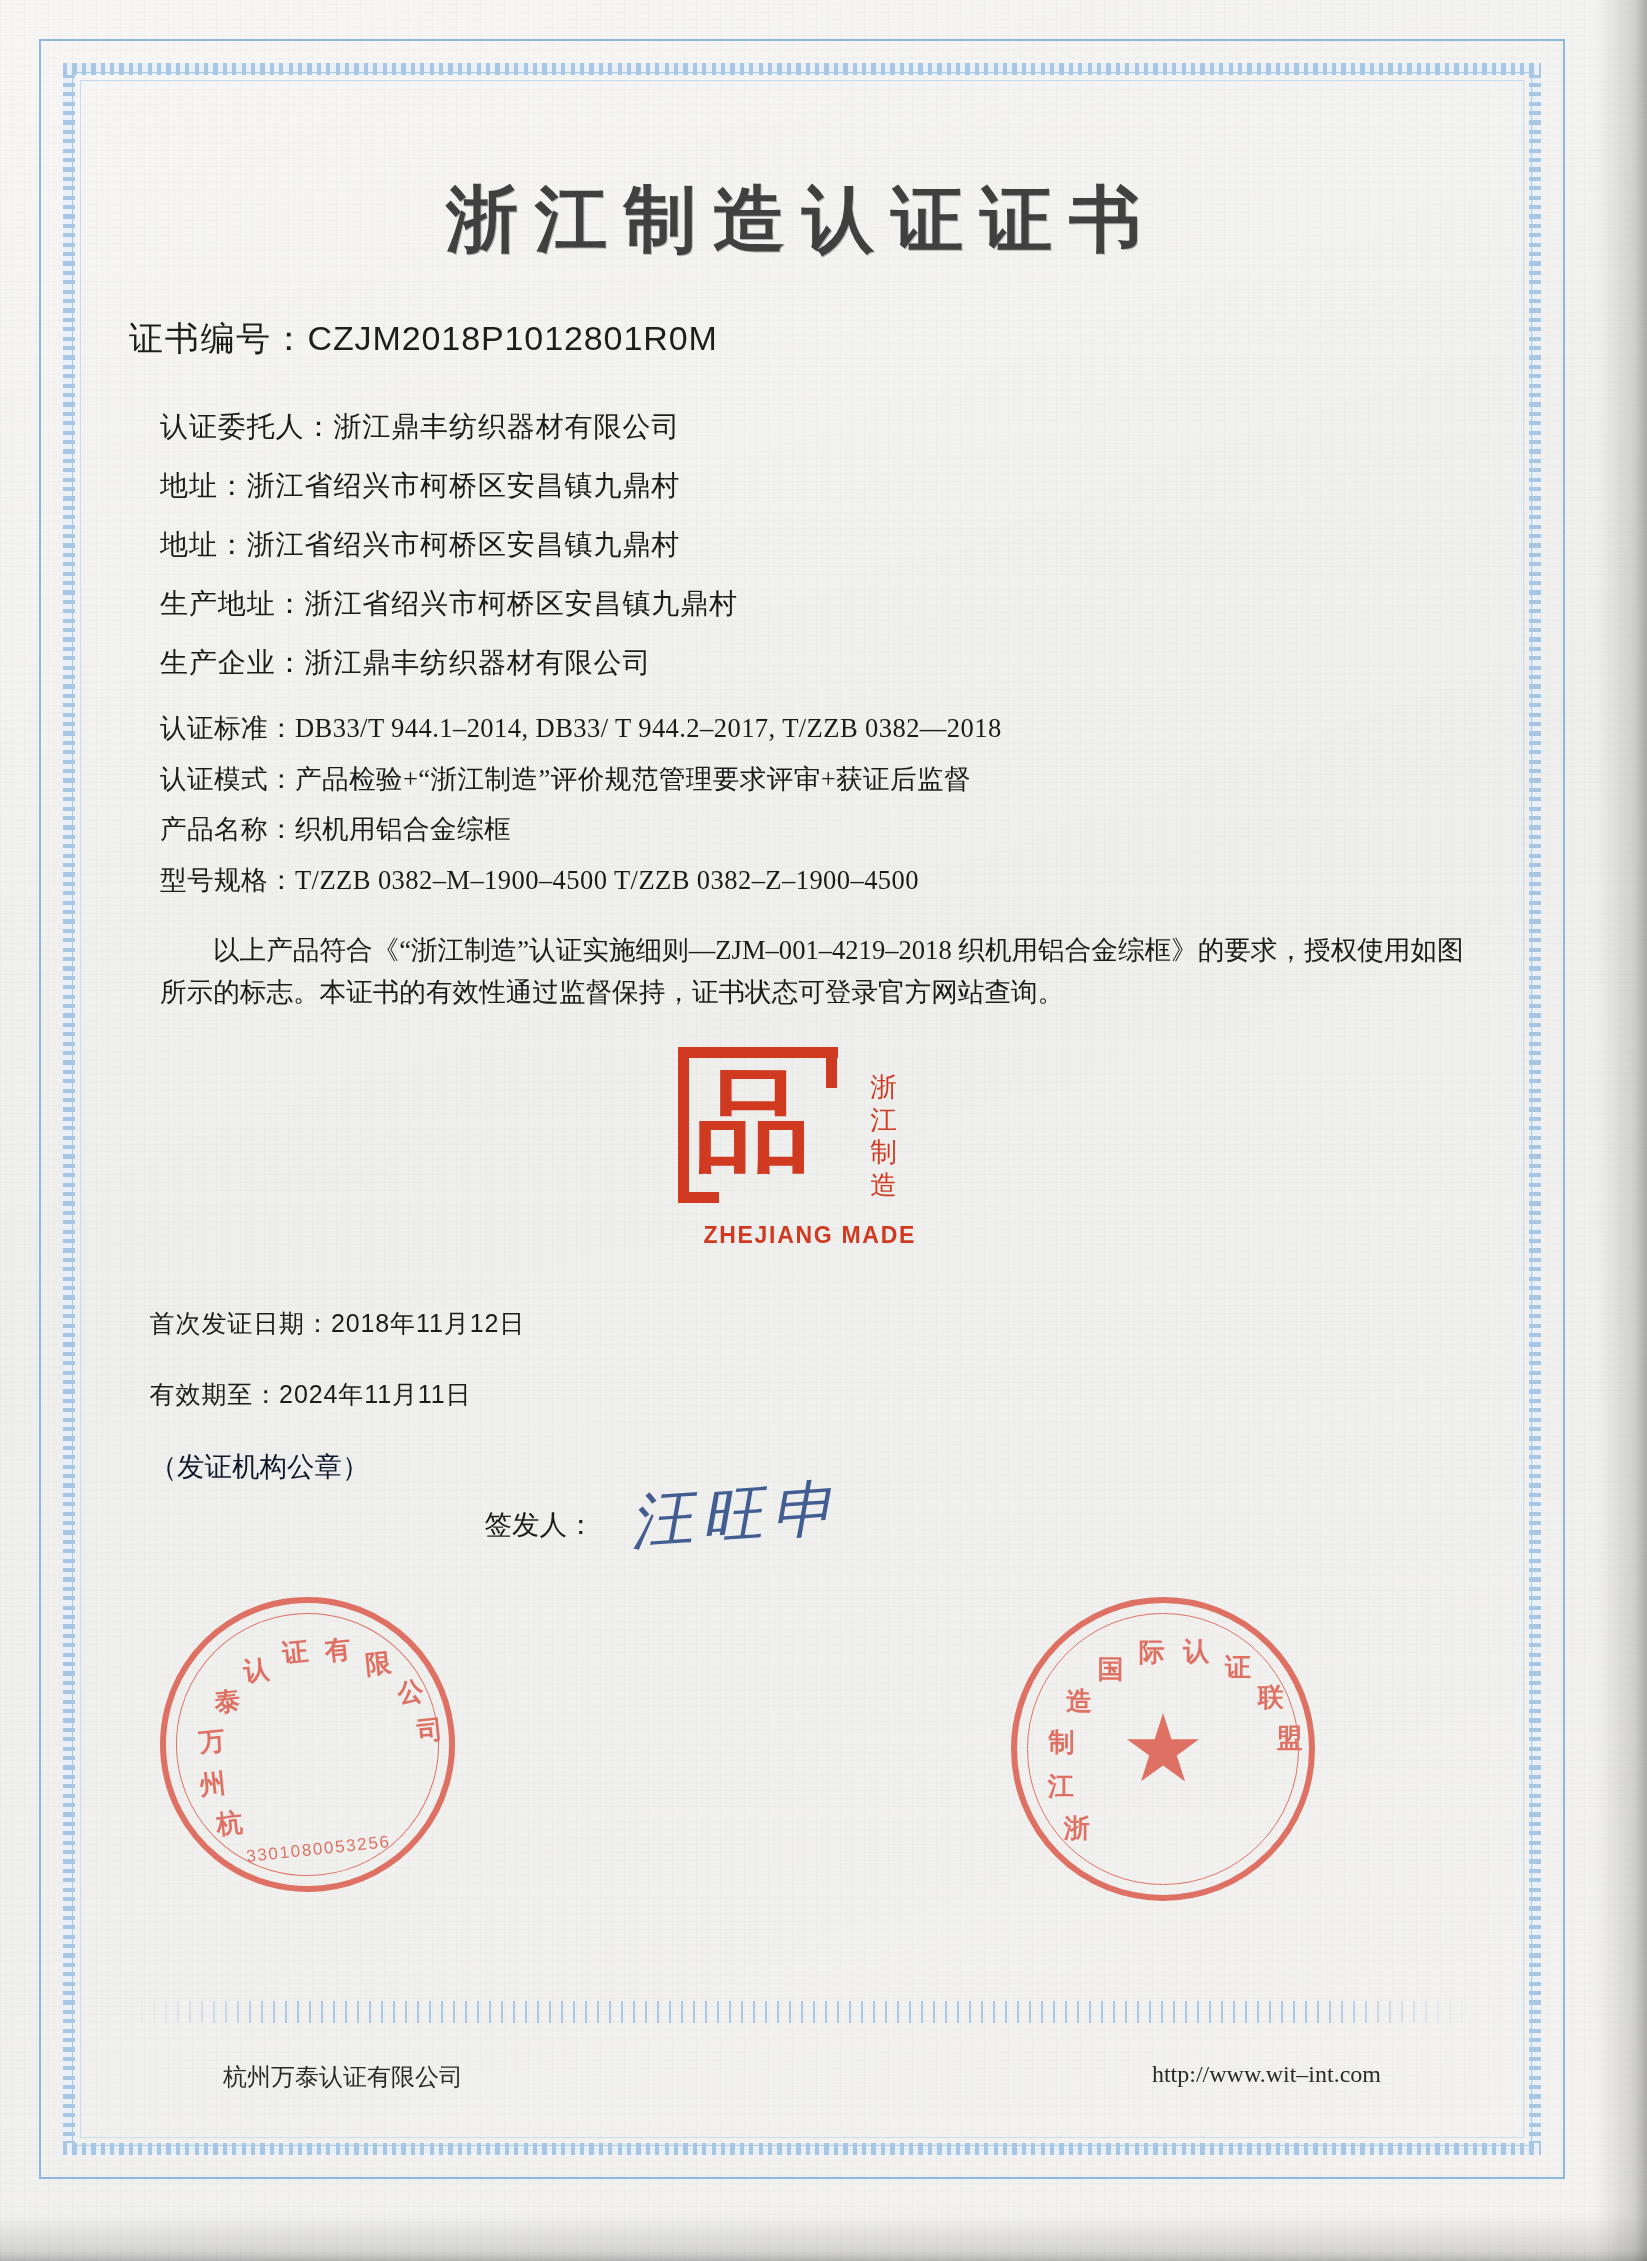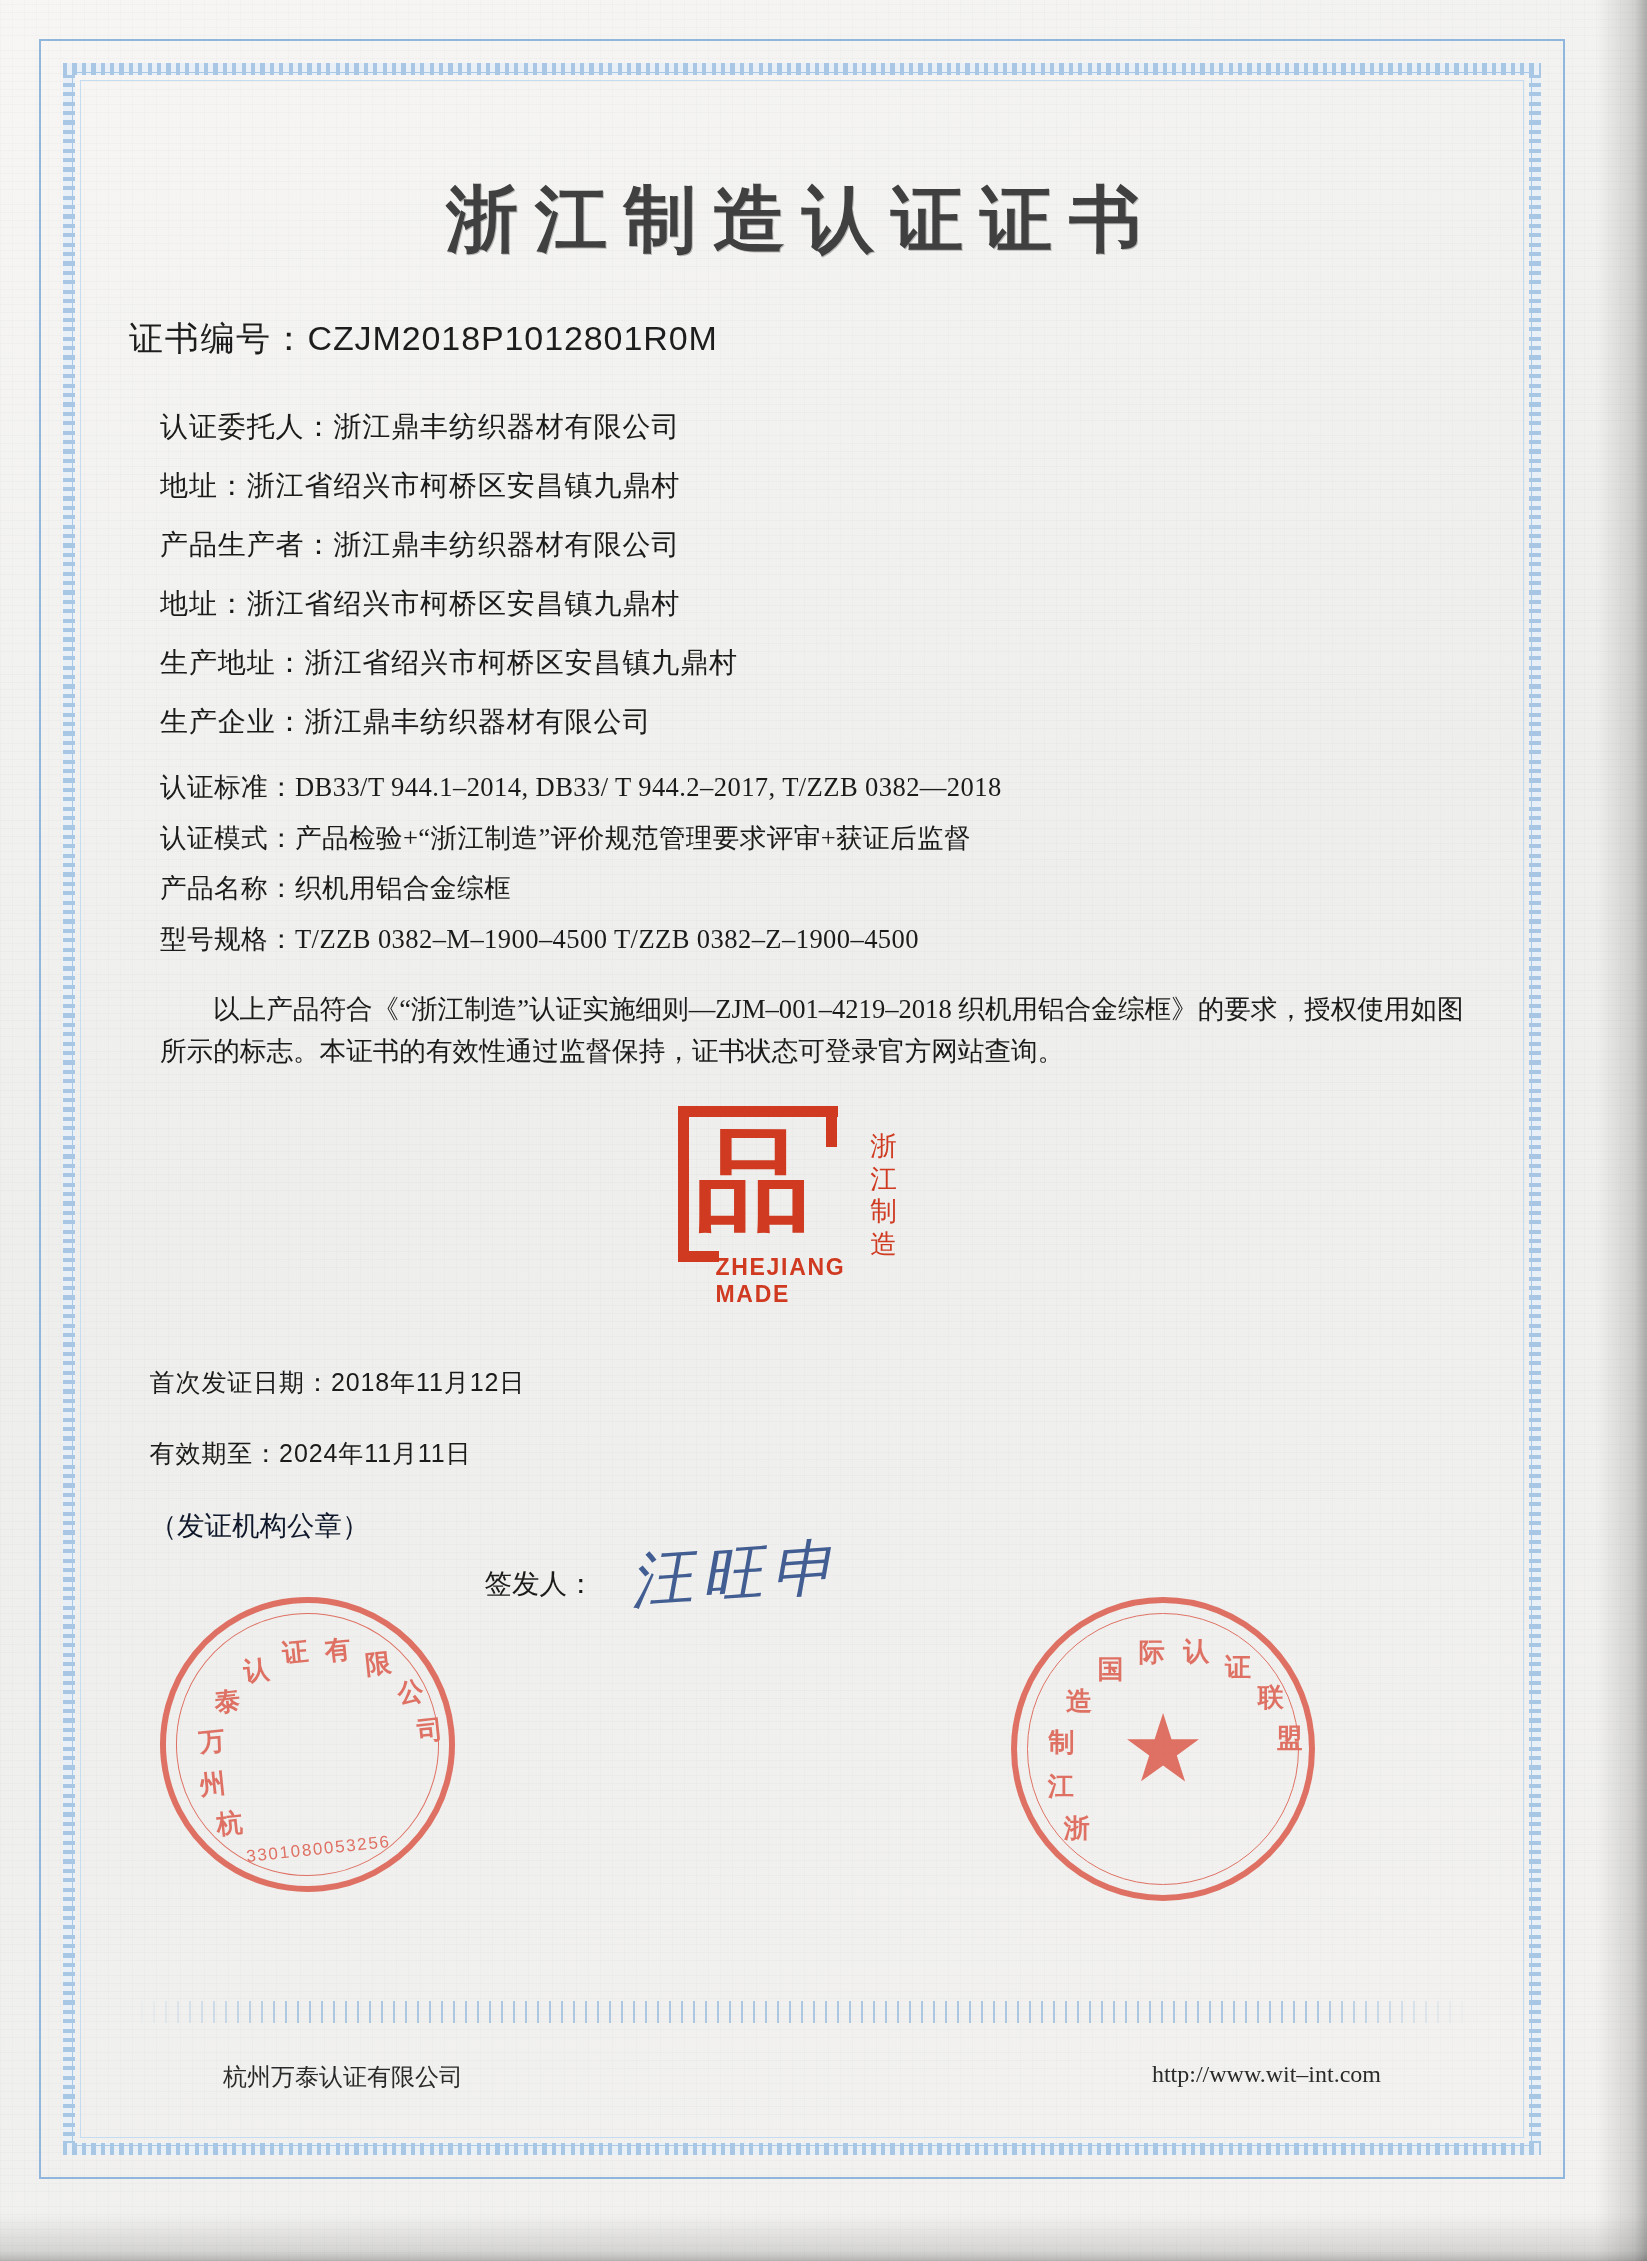--- a/index.html
+++ b/index.html
@@ -184,21 +184,21 @@
     width: 38px;
     font-size: 26.6px;
     line-height: 1.22;
     color: #cf3a21;
     font-family: "Liberation Sans", sans-serif;
     letter-spacing: 0;
     text-align: center;
   }
   .logo .en {
     position: absolute;
-    left: 38px; bottom: 12px;
+    left: 26px; bottom: 12px;
     font-size: 23px;
     letter-spacing: 1.7px;
     color: #cf3a21;
     font-family: "Liberation Sans", sans-serif;
     font-weight: 700;
   }
 
   .dates {
     margin-top: 46px;
     padding-left: 20.6px;
@@ -343,21 +343,20 @@
 
     <div class="title">浙江制造认证证书</div>
 
     <div class="cert-no">
       <span class="label">证书编号：</span><span class="value">CZJM2018P1012801R0M</span>
     </div>
 
     <div class="info-block">
       <div class="info-line">认证委托人：浙江鼎丰纺织器材有限公司</div>
       <div class="info-line">地址：浙江省绍兴市柯桥区安昌镇九鼎村</div>
-      <div class="info-line">产品生产者：浙江鼎丰纺织器材有限公司</div>
       <div class="info-line">地址：浙江省绍兴市柯桥区安昌镇九鼎村</div>
       <div class="info-line">生产地址：浙江省绍兴市柯桥区安昌镇九鼎村</div>
       <div class="info-line">生产企业：浙江鼎丰纺织器材有限公司</div>
     </div>
 
     <div class="spec-block">
       <div class="spec-line">认证标准：DB33/T 944.1–2014, DB33/ T 944.2–2017, T/ZZB 0382—2018</div>
       <div class="spec-line">认证模式：产品检验+“浙江制造”评价规范管理要求评审+获证后监督</div>
       <div class="spec-line">产品名称：织机用铝合金综框</div>
       <div class="spec-line">型号规格：T/ZZB 0382–M–1900–4500  T/ZZB 0382–Z–1900–4500</div>

